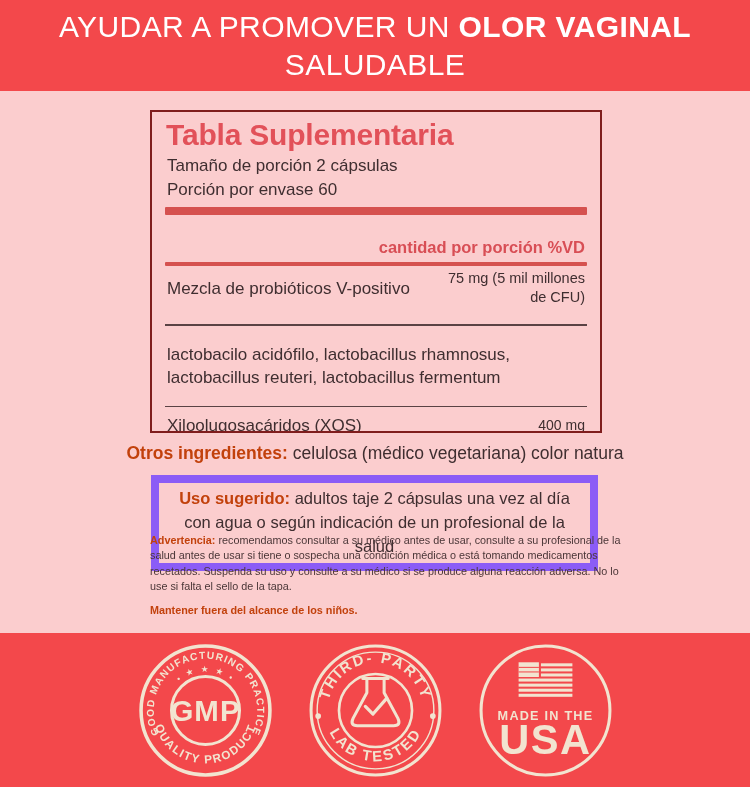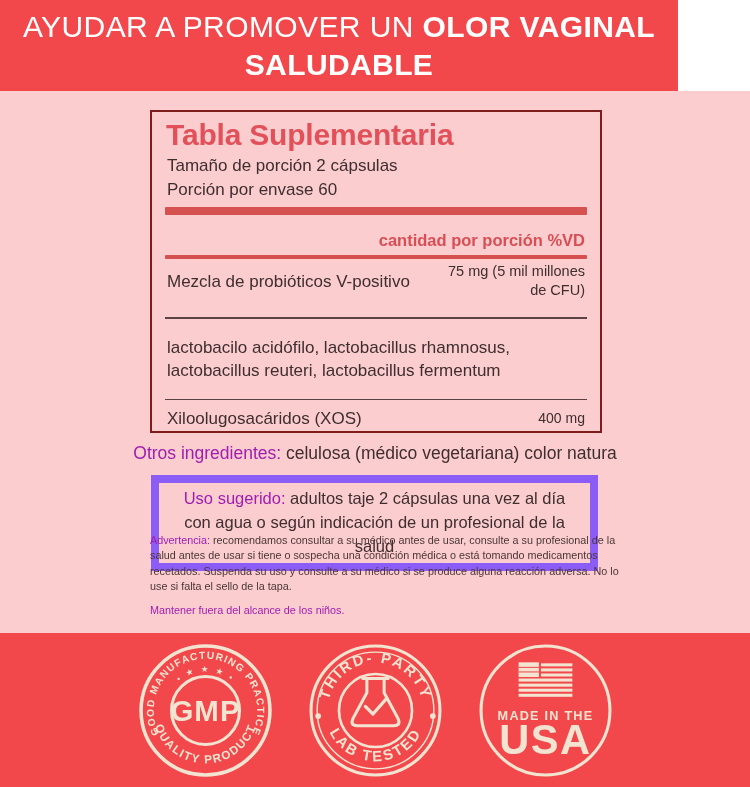--- a/index.html
+++ b/index.html
@@ -1,48 +1,48 @@
 <!DOCTYPE html>
 <html><head>
 <meta charset="utf-8">
 <style>
   html,body{margin:0;padding:0;background:#ffffff;}
   .page{position:relative;width:750px;height:787px;overflow:hidden;
         font-family:"Liberation Sans","DejaVu Sans",sans-serif;}
 
   
-  .banner{position:absolute;top:0;left:0;width:678px;height:91px;background:#f3484b;
+  .banner{position:absolute;top:0;left:0;width:750px;height:91px;background:#f3484b;
           color:#ffffff;display:flex;flex-direction:column;justify-content:center;
           align-items:center;text-align:center;}
   .banner-line{font-size:30px;line-height:38px;font-weight:400;letter-spacing:.4px;}
   .banner-line .bold{font-weight:700;}
-  .banner-line2{font-weight:700;}
+  .banner-line2{font-weight:400;}
 
   
   .label-area{position:absolute;top:91px;left:0;width:750px;height:542px;background:#fbcdce;}
 
   .supp-box{position:absolute;left:150px;top:19px;width:452px;height:323px;
             border:2px solid #7f1d1d;box-sizing:border-box;overflow:hidden;}
   .supp-title{margin:6px 14px 2px;font-size:30px;line-height:34px;font-weight:700;
               color:#e25159;letter-spacing:-.2px;}
   .serving{margin:1px 15px;font-size:17px;line-height:23px;color:#3f2e30;}
   .bar{background:#d5514f;margin:0 13px;border-radius:1px;}
   .bar-thick{height:8px;margin-top:6px;margin-bottom:4px;}
   .bar-med{height:4px;margin-top:4px;margin-bottom:3px;}
-  .col-header{text-align:right;margin:14px 15px 0;font-size:16.5px;line-height:22px;
+  .col-header{text-align:right;margin:21px 15px 0;font-size:16.5px;line-height:22px;
               font-weight:700;color:#d84e55;}
   .row{margin:17px 15px;font-size:17px;line-height:23px;color:#3f2e30;gap:28px;}
   .row-flex{display:flex;justify-content:space-between;align-items:center;margin-top:3px;}
   .row-amount{font-size:14.5px;line-height:19px;text-align:right;color:#3f2e30;}
   .divider{height:1.5px;background:#5a4244;margin:7px 13px;}
   .footnote{margin:6px 15px;font-size:11px;line-height:23px;color:#3f2e30;}
 
   .otros{position:absolute;top:352px;left:0;width:750px;margin:0;text-align:center;
          font-size:17.5px;color:#3f2e30;}
-  .red{color:#a21caf;font-weight:400;}
+  .red{color:#c2410c;font-weight:700;}
 
   .uso-box{position:absolute;left:151px;top:384px;width:447px;box-sizing:border-box;
            border:8px solid #8b5cf6;padding:4px 12px;text-align:center;
            font-size:16.5px;line-height:1.45;color:#3f2e30;}
 
   .warning{position:absolute;left:150px;top:442px;width:487px;margin:0;
            font-size:10.8px;line-height:1.42;color:#4a3637;}
   .warning .keep{display:block;margin-top:9px;}
 
   

